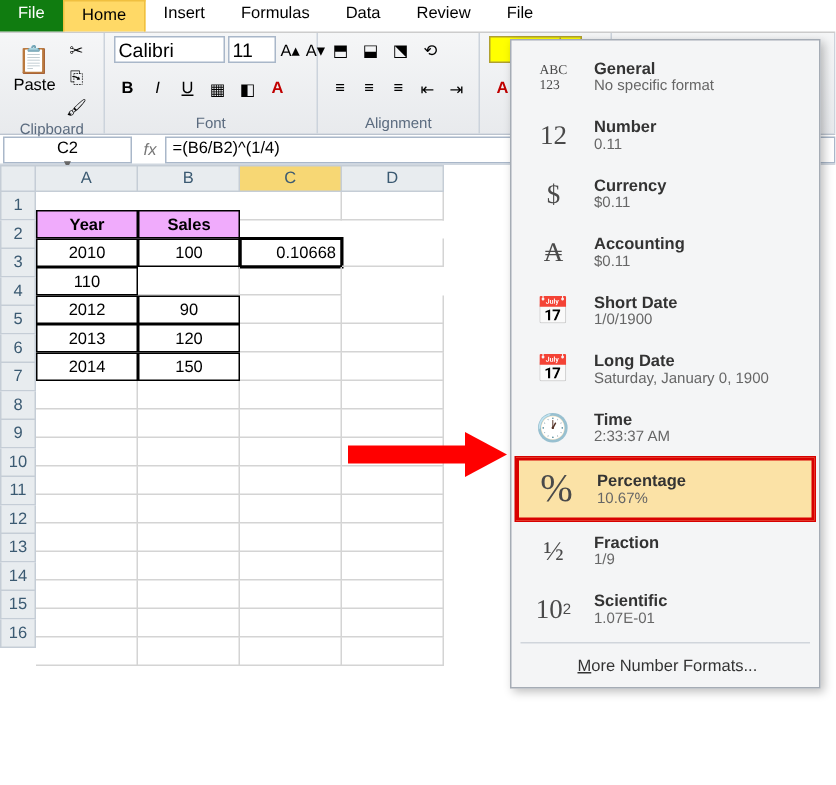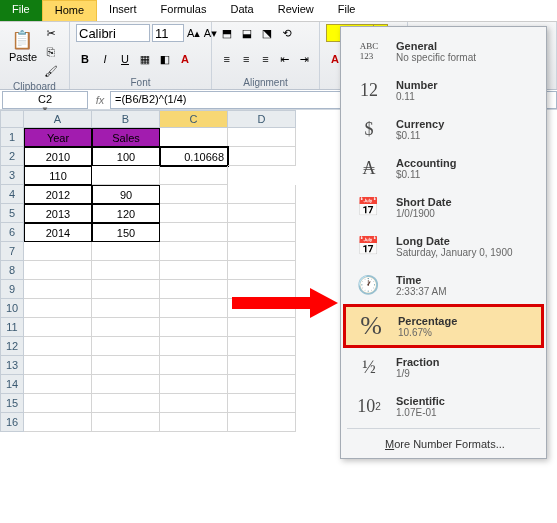--- a/index.html
+++ b/index.html
@@ -40,21 +40,21 @@
 .cols { display:flex; flex-direction:column; }
 .colhdrs { display:flex; }
 .colhdr { width:68px; height:18px; background:#e8ecef; border:1px solid #c5cdd6; border-left:none; display:flex; align-items:center; justify-content:center; color:#3b5a72; }
 .colhdr.sel { background:#f7d774; }
 .rows { }
 .row { display:flex; }
 .cell { width:68px; height:19px; border-right:1px solid #d4d4d4; border-bottom:1px solid #d4d4d4; padding:1px 3px; display:flex; align-items:center; }
 .cell.r { justify-content:flex-end; }
 .cell.c { justify-content:center; }
 .databorder { border:1px solid #000 !important; }
-.hdrcell { background:#a21caf; font-weight:normal; justify-content:center; }
+.hdrcell { background:#f0abfc; font-weight:bold; justify-content:center;margin-top:12px; }
 .selcell { outline:2px solid #000; outline-offset:-1px; }
 
 
 .dropdown { position:absolute; left:340px; top:26px; width:207px; background:#f4f5f6; border:1px solid #a5acb5; box-shadow:2px 2px 6px rgba(0,0,0,.25); padding:4px 0; }
 .dd-item { display:flex; align-items:center; gap:10px; padding:4px 8px; margin:1px 3px; }
 .dd-item.hl { background:#fbe2a6; border:2px solid #d80000; box-shadow:0 0 0 1px #d80000; }
 .dd-ico { width:34px; height:30px; display:flex; align-items:center; justify-content:center; font-family:'Times New Roman',serif; font-size:18px; color:#4a4a4a; }
 .dd-txt .t { font-weight:bold; font-size:11px; color:#333; }
 .dd-txt .s { font-size:10px; color:#666; }
 .dd-sep { height:1px; background:#d0d5db; margin:3px 6px; }

